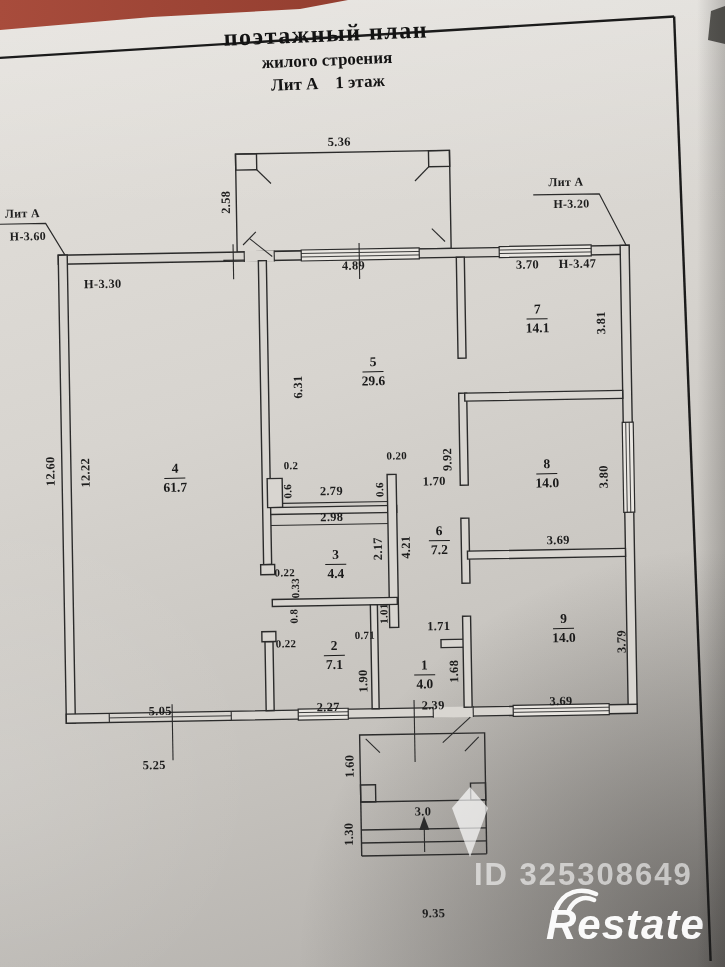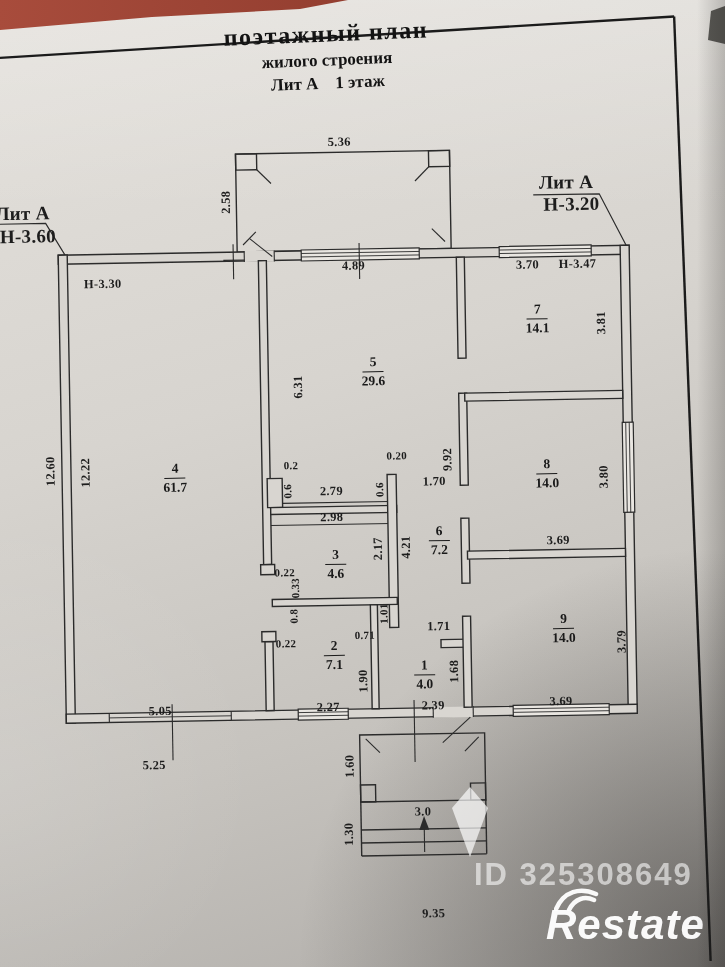--- a/index.html
+++ b/index.html
@@ -31,21 +31,21 @@
   .frame{stroke:#1b1b1b;stroke-width:2.4;}
   .leader{fill:none;stroke:#2b2b2b;stroke-width:1.2;}
   .title{position:absolute;left:162px;top:20px;width:344px;text-align:center;color:#131313;transform:rotate(-1.4deg);}
   .t1{font:700 24px "Liberation Serif",serif;letter-spacing:1.5px;}
   .t2{font:700 17px "Liberation Serif",serif;margin-top:3px;}
   .t3{font:700 17px "Liberation Serif",serif;margin-top:3px;white-space:pre;}
   .dim{position:absolute;transform:translate(-50%,-50%);font:700 12.5px "Liberation Serif",serif;
     color:#1d1d1d;letter-spacing:.3px;white-space:nowrap;}
   .dim.v{transform:translate(-50%,-50%) rotate(-90deg);}
   .dim.sm{font-size:11px;}
-  .dim.callout{font-size:19px;}
+  .dim.callout{font-size:12px;}
   .room{position:absolute;transform:translate(-50%,-50%);display:flex;flex-direction:column;align-items:center;color:#1a1a1a;}
   .room b{font:700 13.5px "Liberation Serif",serif;border-bottom:1.6px solid #1a1a1a;padding:0 7px 1px;}
   .room i{font:700 13.5px "Liberation Serif",serif;font-style:normal;padding-top:1px;}
   .wm-cian-gem{position:absolute;left:452px;top:787px;width:36px;height:70px;
     background:rgba(255,255,255,.68);clip-path:polygon(50% 0,100% 30%,50% 100%,0 30%);}
   .wm-cian-text{position:absolute;left:500px;top:813px;font:700 54px/1 "Liberation Sans",sans-serif;
     letter-spacing:6px;color:rgba(255,255,255,.75);}
   .wm-id{position:absolute;left:474px;top:857px;font:700 31px "Liberation Sans",sans-serif;
     letter-spacing:2px;color:rgba(255,255,255,.58);white-space:nowrap;}
   .wm-restate{position:absolute;left:546px;top:901px;color:rgba(255,255,255,.96);}
@@ -225,21 +225,21 @@
         <span class="room" style="left: 421px; top: 676px;">
           <b>1</b>
           <i>4.0</i>
         </span>
         <span class="room" style="left: 331px; top: 655px;">
           <b>2</b>
           <i>7.1</i>
         </span>
         <span class="room" style="left: 334px; top: 564px;">
           <b>3</b>
-          <i>4.6</i>
+          <i>4.4</i>
         </span>
         <span class="room" style="left: 175px; top: 475px;">
           <b>4</b>
           <i>61.7</i>
         </span>
         <span class="room" style="left: 375px; top: 372px;">
           <b>5</b>
           <i>29.6</i>
         </span>
         <span class="room" style="left: 438px; top: 542px;">

